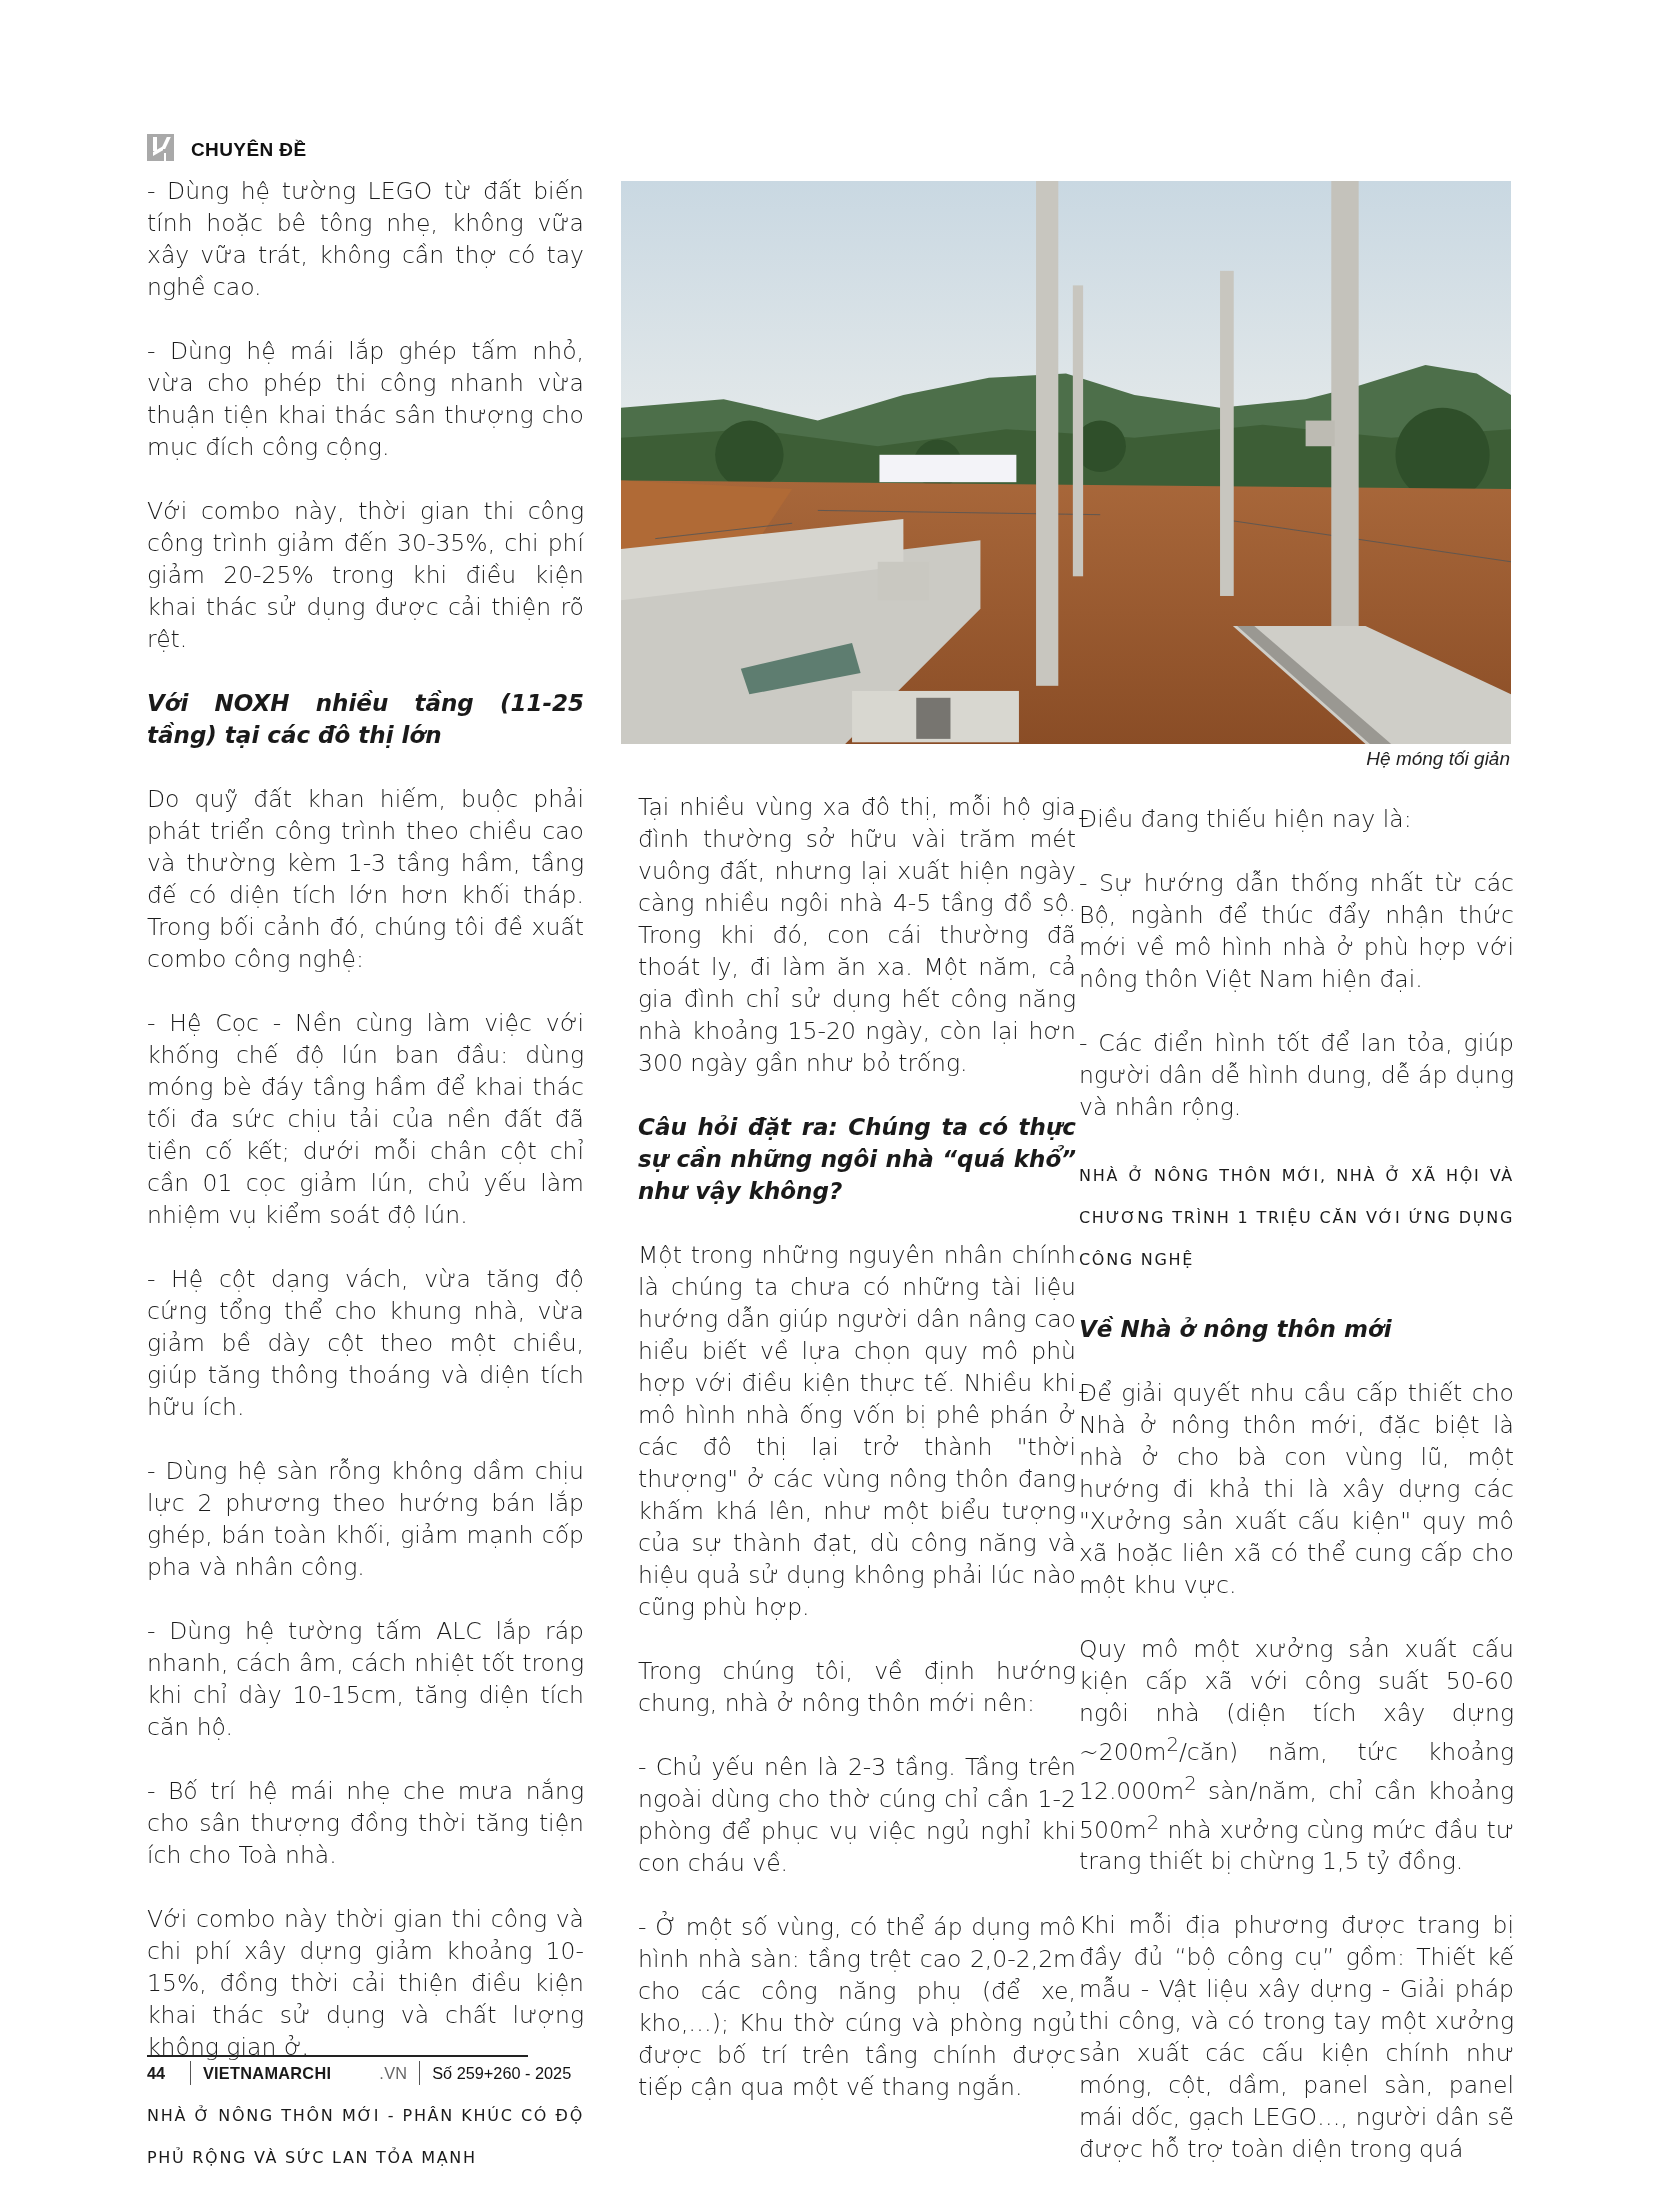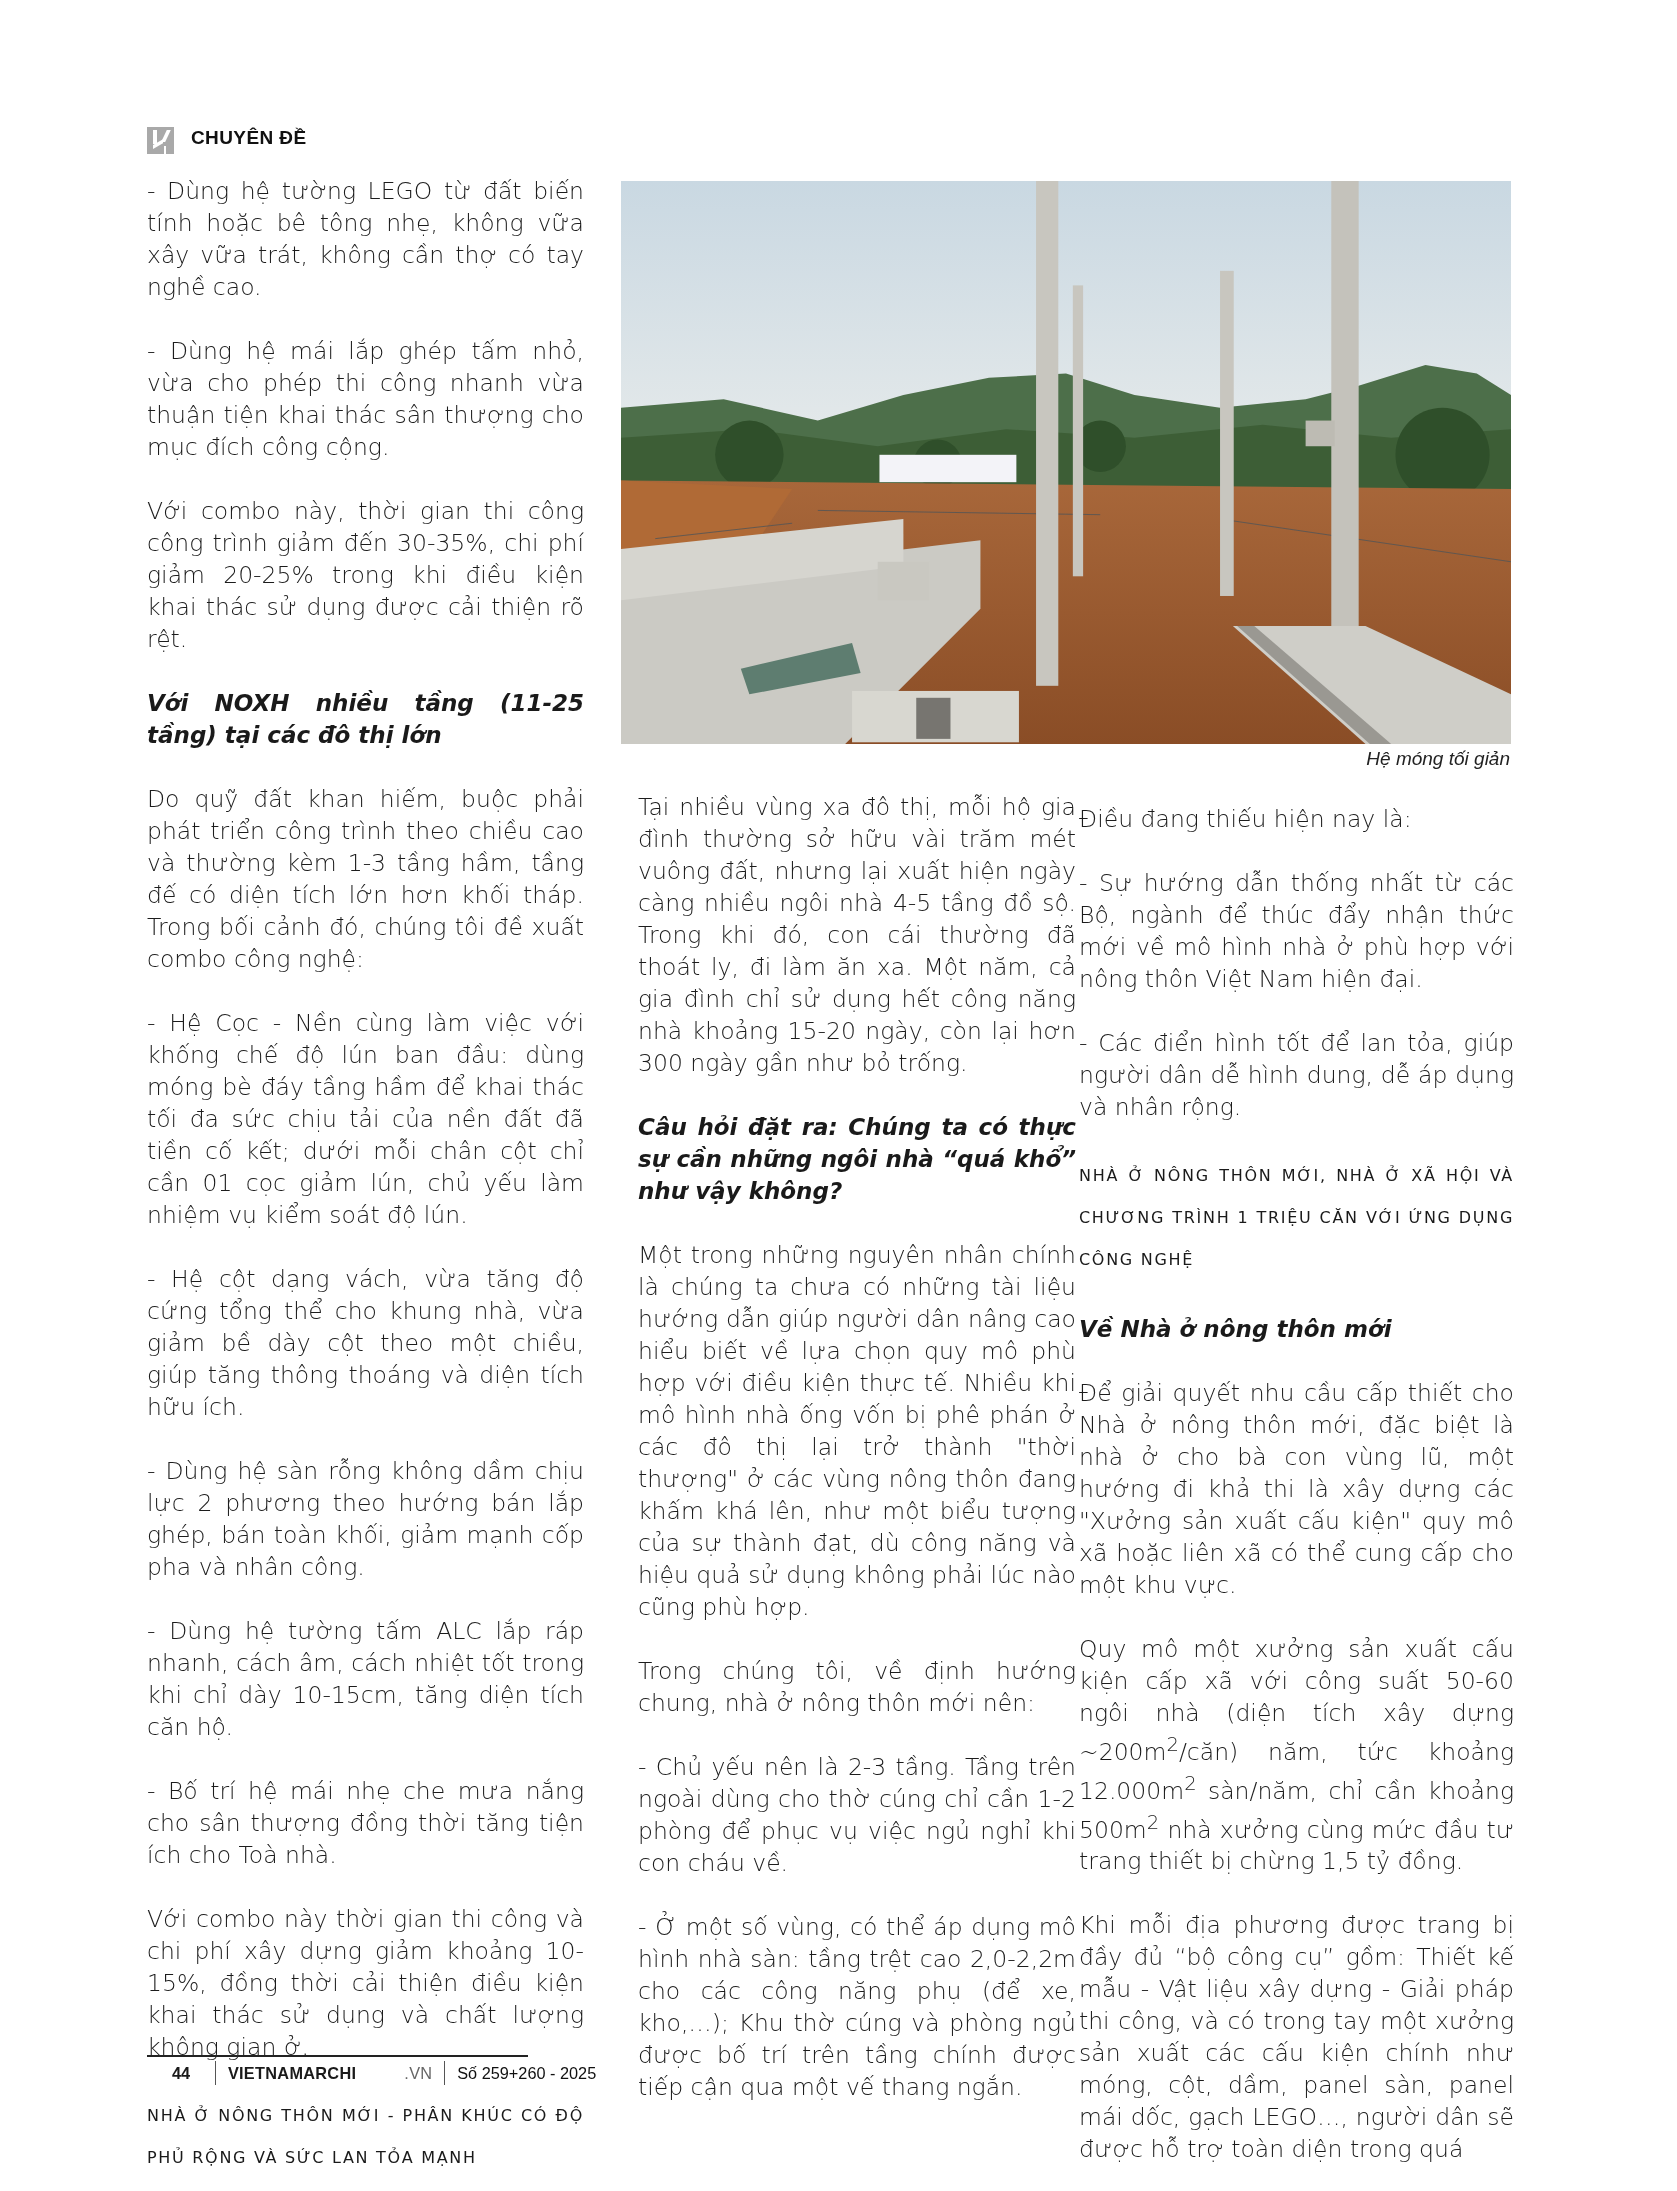--- a/index.html
+++ b/index.html
@@ -1,20 +1,20 @@
 <!DOCTYPE html>
 <html style="font-size:13.7px"><head>
 <meta charset="utf-8">
 <style>
   * { box-sizing: border-box; margin: 0; padding: 0; }
   html, body { width: 1677px; height: 2192px; background: #ffffff; overflow: hidden; }
   body { position: relative; font-family: "DejaVu Sans", "Liberation Sans", sans-serif; color: #1a1a1a; }
 
   
-  .header { position: absolute; left: 147px; top: 127px; height: 34px; display: flex; align-items: flex-start; }
+  .header { position: absolute; left: 147px; top: 127px; height: 34px; display: flex; align-items: flex-end; }
   .logo { width: 27px; height: 27px; background: #a9a9a9; position: relative; margin-right: 17px; }
   .logo .cut1 { position: absolute; left: 6px; top: 3.4px; width: 4.3px; height: 13.7px; background: #fff; }
   .logo .cut2 { position: absolute; left: 6px; top: 15.4px; width: 10.3px; height: 4.3px; background: #fff; transform: skewY(-30deg); }
   .logo .cut3 { position: absolute; left: 17px; top: 3.4px; width: 4.3px; height: 12px; background: #fff; transform: skewX(-25deg); }
   .logo .cut4 { position: absolute; left: 17px; top: 19px; width: 1.7px; height: 8.6px; background: #fff; }
   .section-label { font-family: "Liberation Sans", sans-serif; font-weight: bold; font-size: 19px; letter-spacing: 0.4px; color: #111; }
 
   
   .col { position: absolute; font-size: 23.5px; line-height: 32px; font-weight: 300; text-align: justify; }
   .col p { margin-bottom: 32px; }
@@ -26,21 +26,21 @@
   .c2 { left: 638px; top: 791px; width: 438px; }
   .c3 { left: 1079px; top: 791px; width: 435px; margin-top: 12px; }
 
   
   .photo { position: absolute; left: 621px; top: 181px; width: 890px; height: 563px; overflow: hidden; background: #cfdce4; }
   .photo svg { width: 100%; height: 100%; display: block; }
   .caption { position: absolute; right: 167px; top: 748px; font-style: italic; font-size: 19px; color: #222; font-family: "Liberation Sans", sans-serif; }
 
   
   .footer-rule { position: absolute; left: 147px; top: 2055px; width: 381px; height: 1.7px; background: #222; }
-  .footer { position: absolute; left: 147px; top: 2060px; height: 26px; display: flex; align-items: center; font-family: "Liberation Sans", sans-serif; font-size: 16.3px; margin-left: 25px; }
+  .footer { position: absolute; left: 147px; top: 2060px; height: 26px; display: flex; align-items: center; font-family: "Liberation Sans", sans-serif; font-size: 16.3px; }
   .footer .pg { font-weight: bold; width: 31px; }
   .footer .sep { width: 0.9px; height: 24px; background: #555; margin: 0 12px; }
   .footer .brand { font-weight: bold; letter-spacing: 0.3px; }
   .footer .brand .tld { font-weight: normal; color: #666; padding-left: 48px; }
   .footer .issue { color: #111; }
 </style>
 </head>
 <body>
 
 <div class="header">

